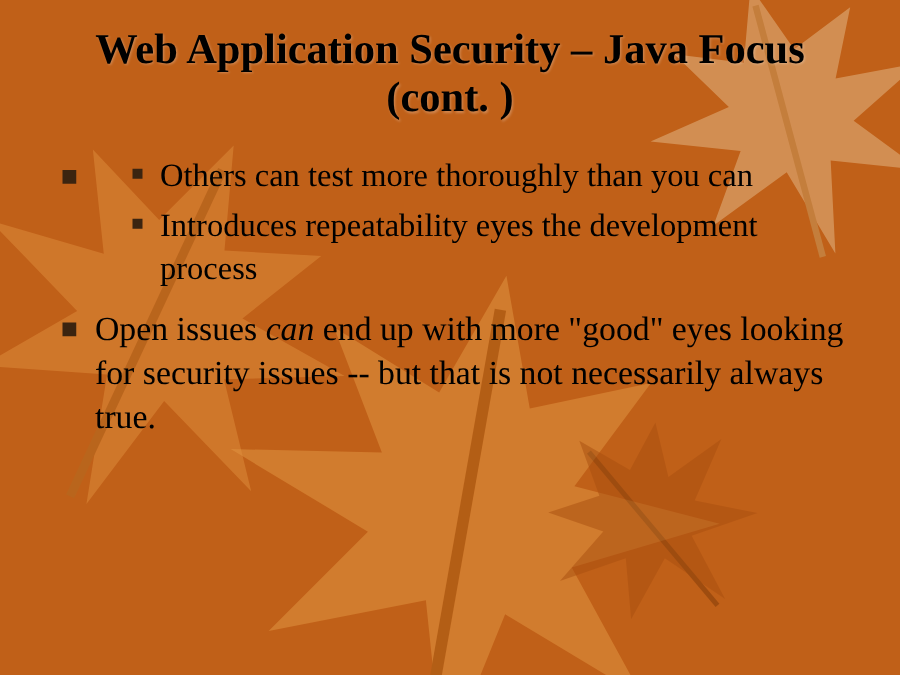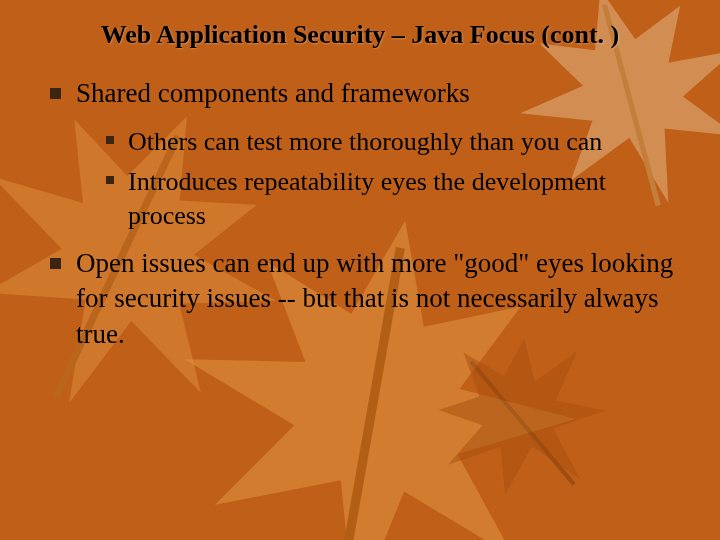--- a/index.html
+++ b/index.html
@@ -28,21 +28,21 @@
     position: absolute;
     opacity: 0.55;
   }
   .content {
     position: relative;
     z-index: 1;
     padding: 20px 40px 0 40px;
     box-sizing: border-box;
   }
   .title {
-    font-size: 26px;
+    font-size: 34px;
     font-weight: bold;
     text-align: center;
     line-height: 1.15;
     margin: 0 0 26px 0;
     text-shadow: 1px 1px 2px rgba(255,255,255,0.25);
   }
   ul.level1 {
     list-style: none;
     padding: 0;
     margin: 0 0 0 10px;
@@ -77,21 +77,21 @@
   }
   ul.level2 > li::before {
     content: "";
     position: absolute;
     left: 0;
     top: 11px;
     width: 8px;
     height: 8px;
     background: #3b2410;
   }
-  .em { }
+  .em { font-style: italic; }
 </style>
 </head>
 <body>
 
 <div class="slide">
 
   <div class="bg">
 
     <svg class="leaf" style="left:-60px; top:80px;" width="360" height="360" viewBox="0 0 100 100">
       <g transform="rotate(25 50 50)">
@@ -117,21 +117,20 @@
         <path d="M50 12 L50 92" stroke="#7e3908" stroke-width="2"></path>
       </g>
     </svg>
   </div>
 
   <div class="content">
     <h1 class="title">Web Application Security – Java Focus (cont. )</h1>
 
     <ul class="level1">
       <li>
-        <span>Shared components and frameworks</span>
         <ul class="level2">
           <li>
             <span>Others can test more thoroughly than you can</span>
           </li>
           <li>
             <span>Introduces repeatability eyes the development process</span>
           </li>
         </ul>
       </li>
       <li>

